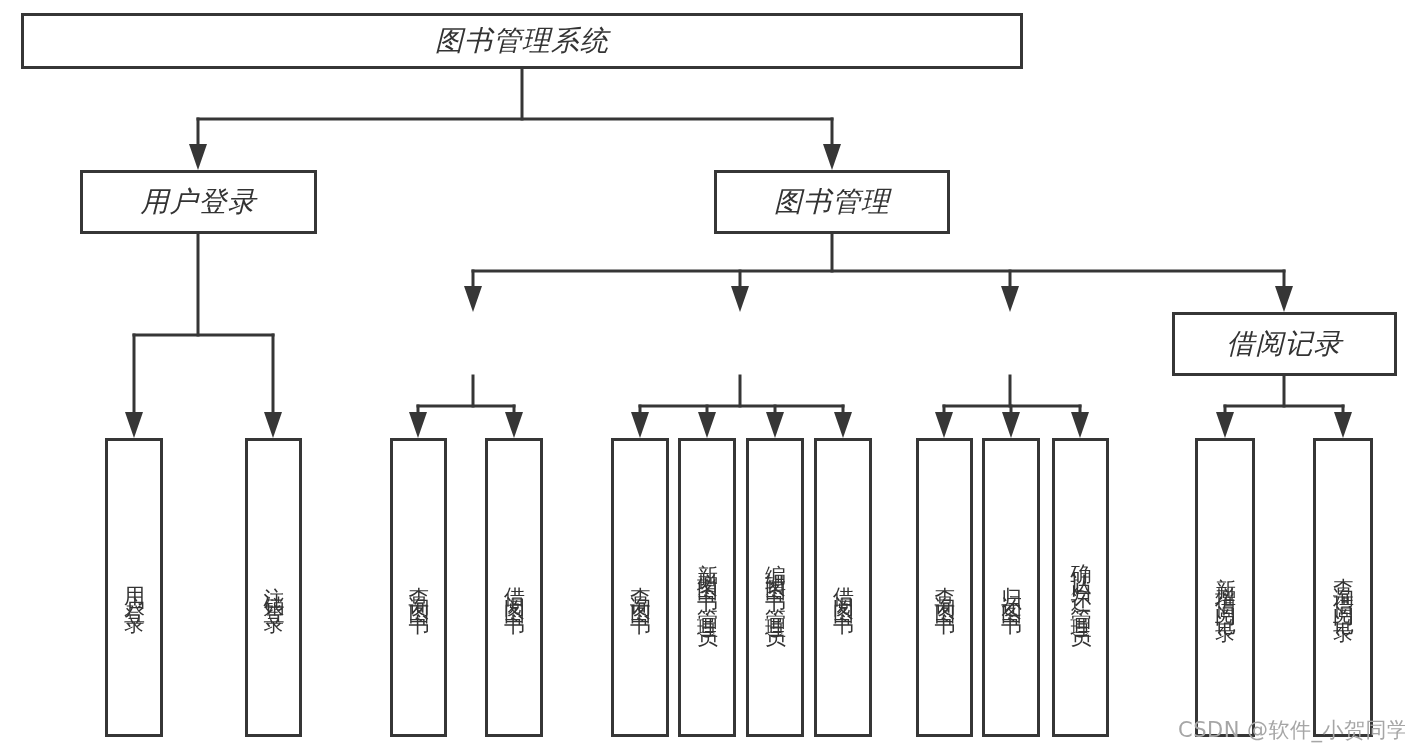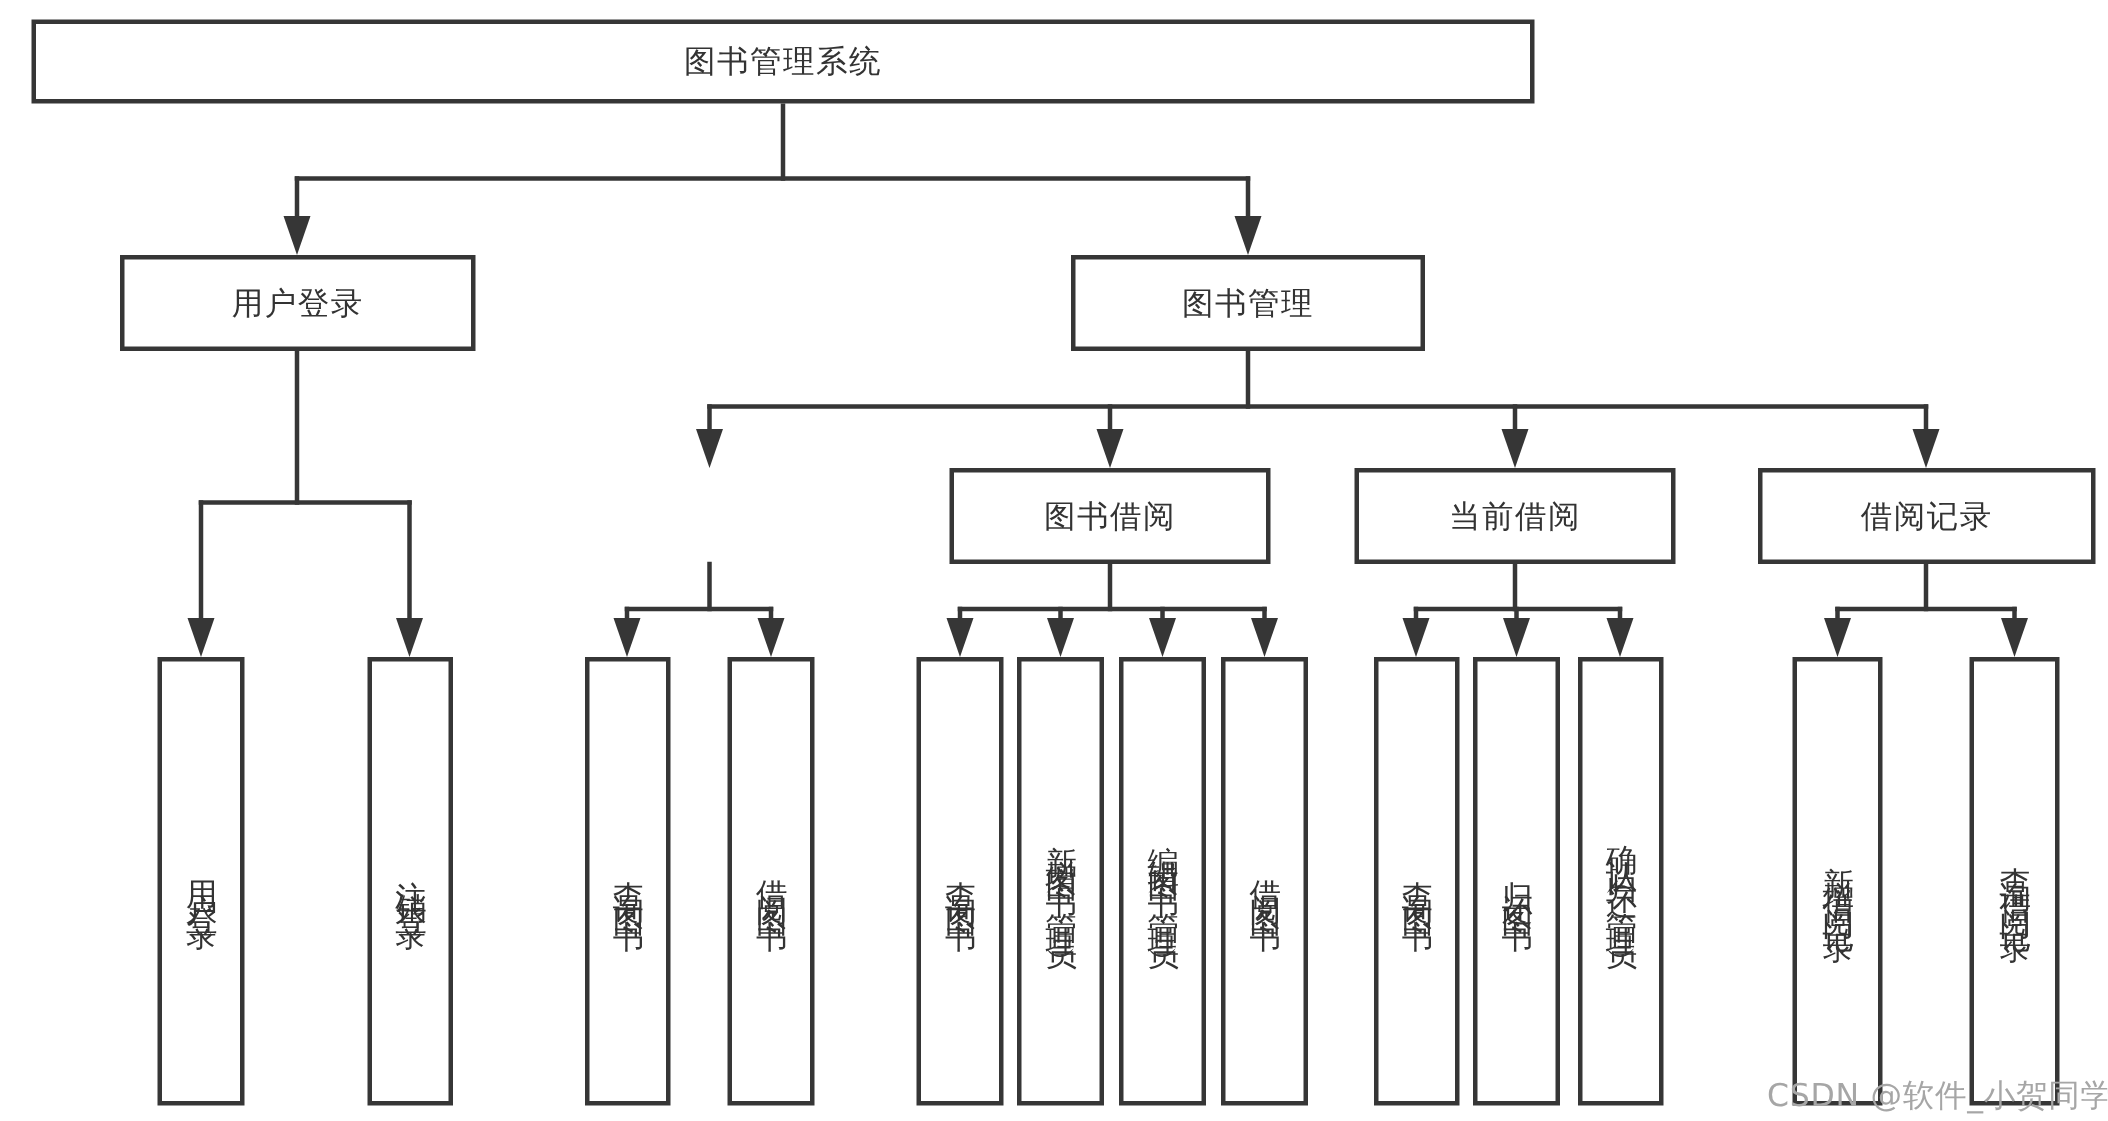--- a/index.html
+++ b/index.html
@@ -16,21 +16,21 @@
   }
   .box {
     position:absolute; z-index:1;
     box-sizing:border-box;
     background:var(--fill, #ffffff);
     border:3px solid var(--border, #363636);
     color:var(--text, #333333);
     display:flex; align-items:center; justify-content:center;
     text-align:center;
   }
-  .h { font-size:21px; letter-spacing:1px; white-space:nowrap; }
+  .h { font-size:28px; letter-spacing:1px; white-space:nowrap;font-style:italic; }
   .v {
     writing-mode:vertical-rl;
     text-orientation:mixed;
     font-size:21px;
     letter-spacing:9px;
     line-height:1;
   }
   .watermark {
     position:absolute; z-index:3;
     left:1178px; top:716px;
@@ -109,22 +109,20 @@
       <polygon points="1216,412 1234,412 1225,438"></polygon>
       <polygon points="1334,412 1352,412 1343,438"></polygon>
     </g>
   </svg>
 
   <div class="box h" style="left:21px;top:13px;width:1002px;height:56px">图书管理系统</div>
 
   <div class="box h" style="left:80px;top:170px;width:237px;height:64px">用户登录</div>
   <div class="box h" style="left:714px;top:170px;width:236px;height:64px">图书管理</div>
 
-  <div class="box h" style="left:633px;top:312px;width:214px;height:64px">图书借阅</div>
-  <div class="box h" style="left:903px;top:312px;width:214px;height:64px">当前借阅</div>
   <div class="box h" style="left:1172px;top:312px;width:225px;height:64px">借阅记录</div>
 
   <div class="box v" style="left:105px;top:438px;width:58px;height:299px">用户登录</div>
   <div class="box v" style="left:245px;top:438px;width:57px;height:299px">注销登录</div>
 
   <div class="box v" style="left:390px;top:438px;width:57px;height:299px">查询图书</div>
   <div class="box v" style="left:485px;top:438px;width:58px;height:299px">借阅图书</div>
 
   <div class="box v" style="left:611px;top:438px;width:58px;height:299px">查询图书</div>
   <div class="box v" style="left:678px;top:438px;width:58px;height:299px">新增图书（管理员）</div>

